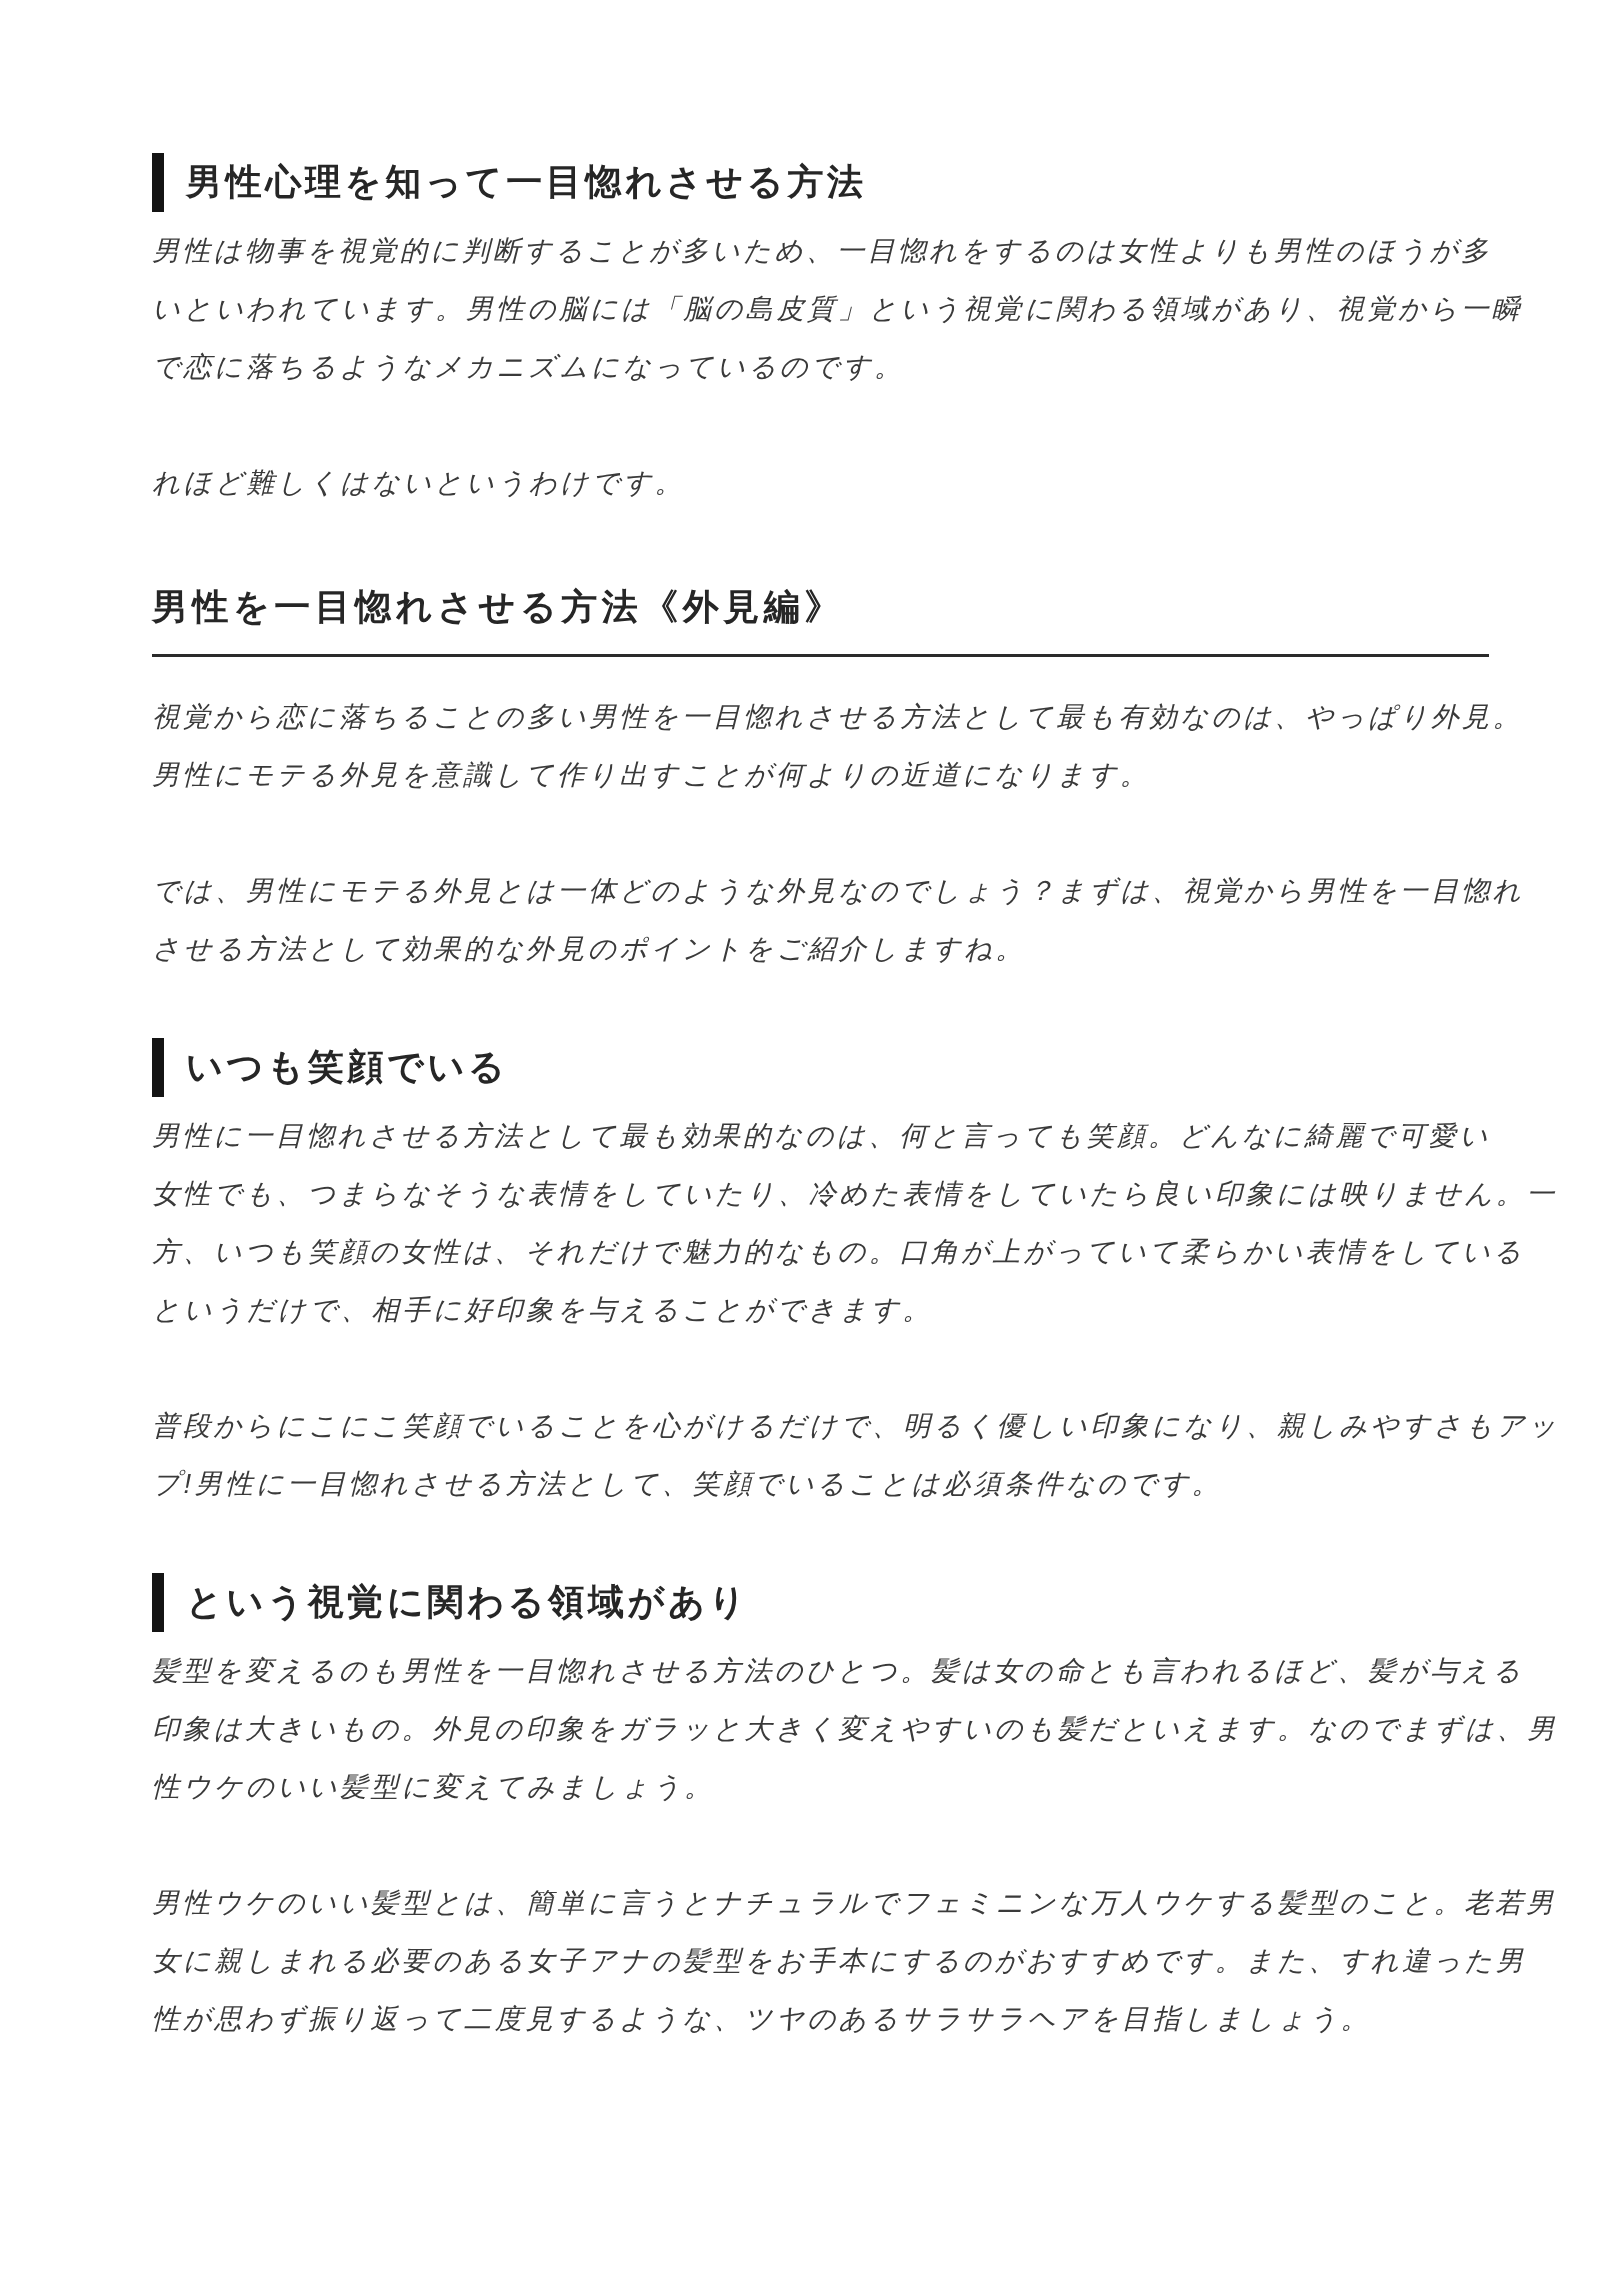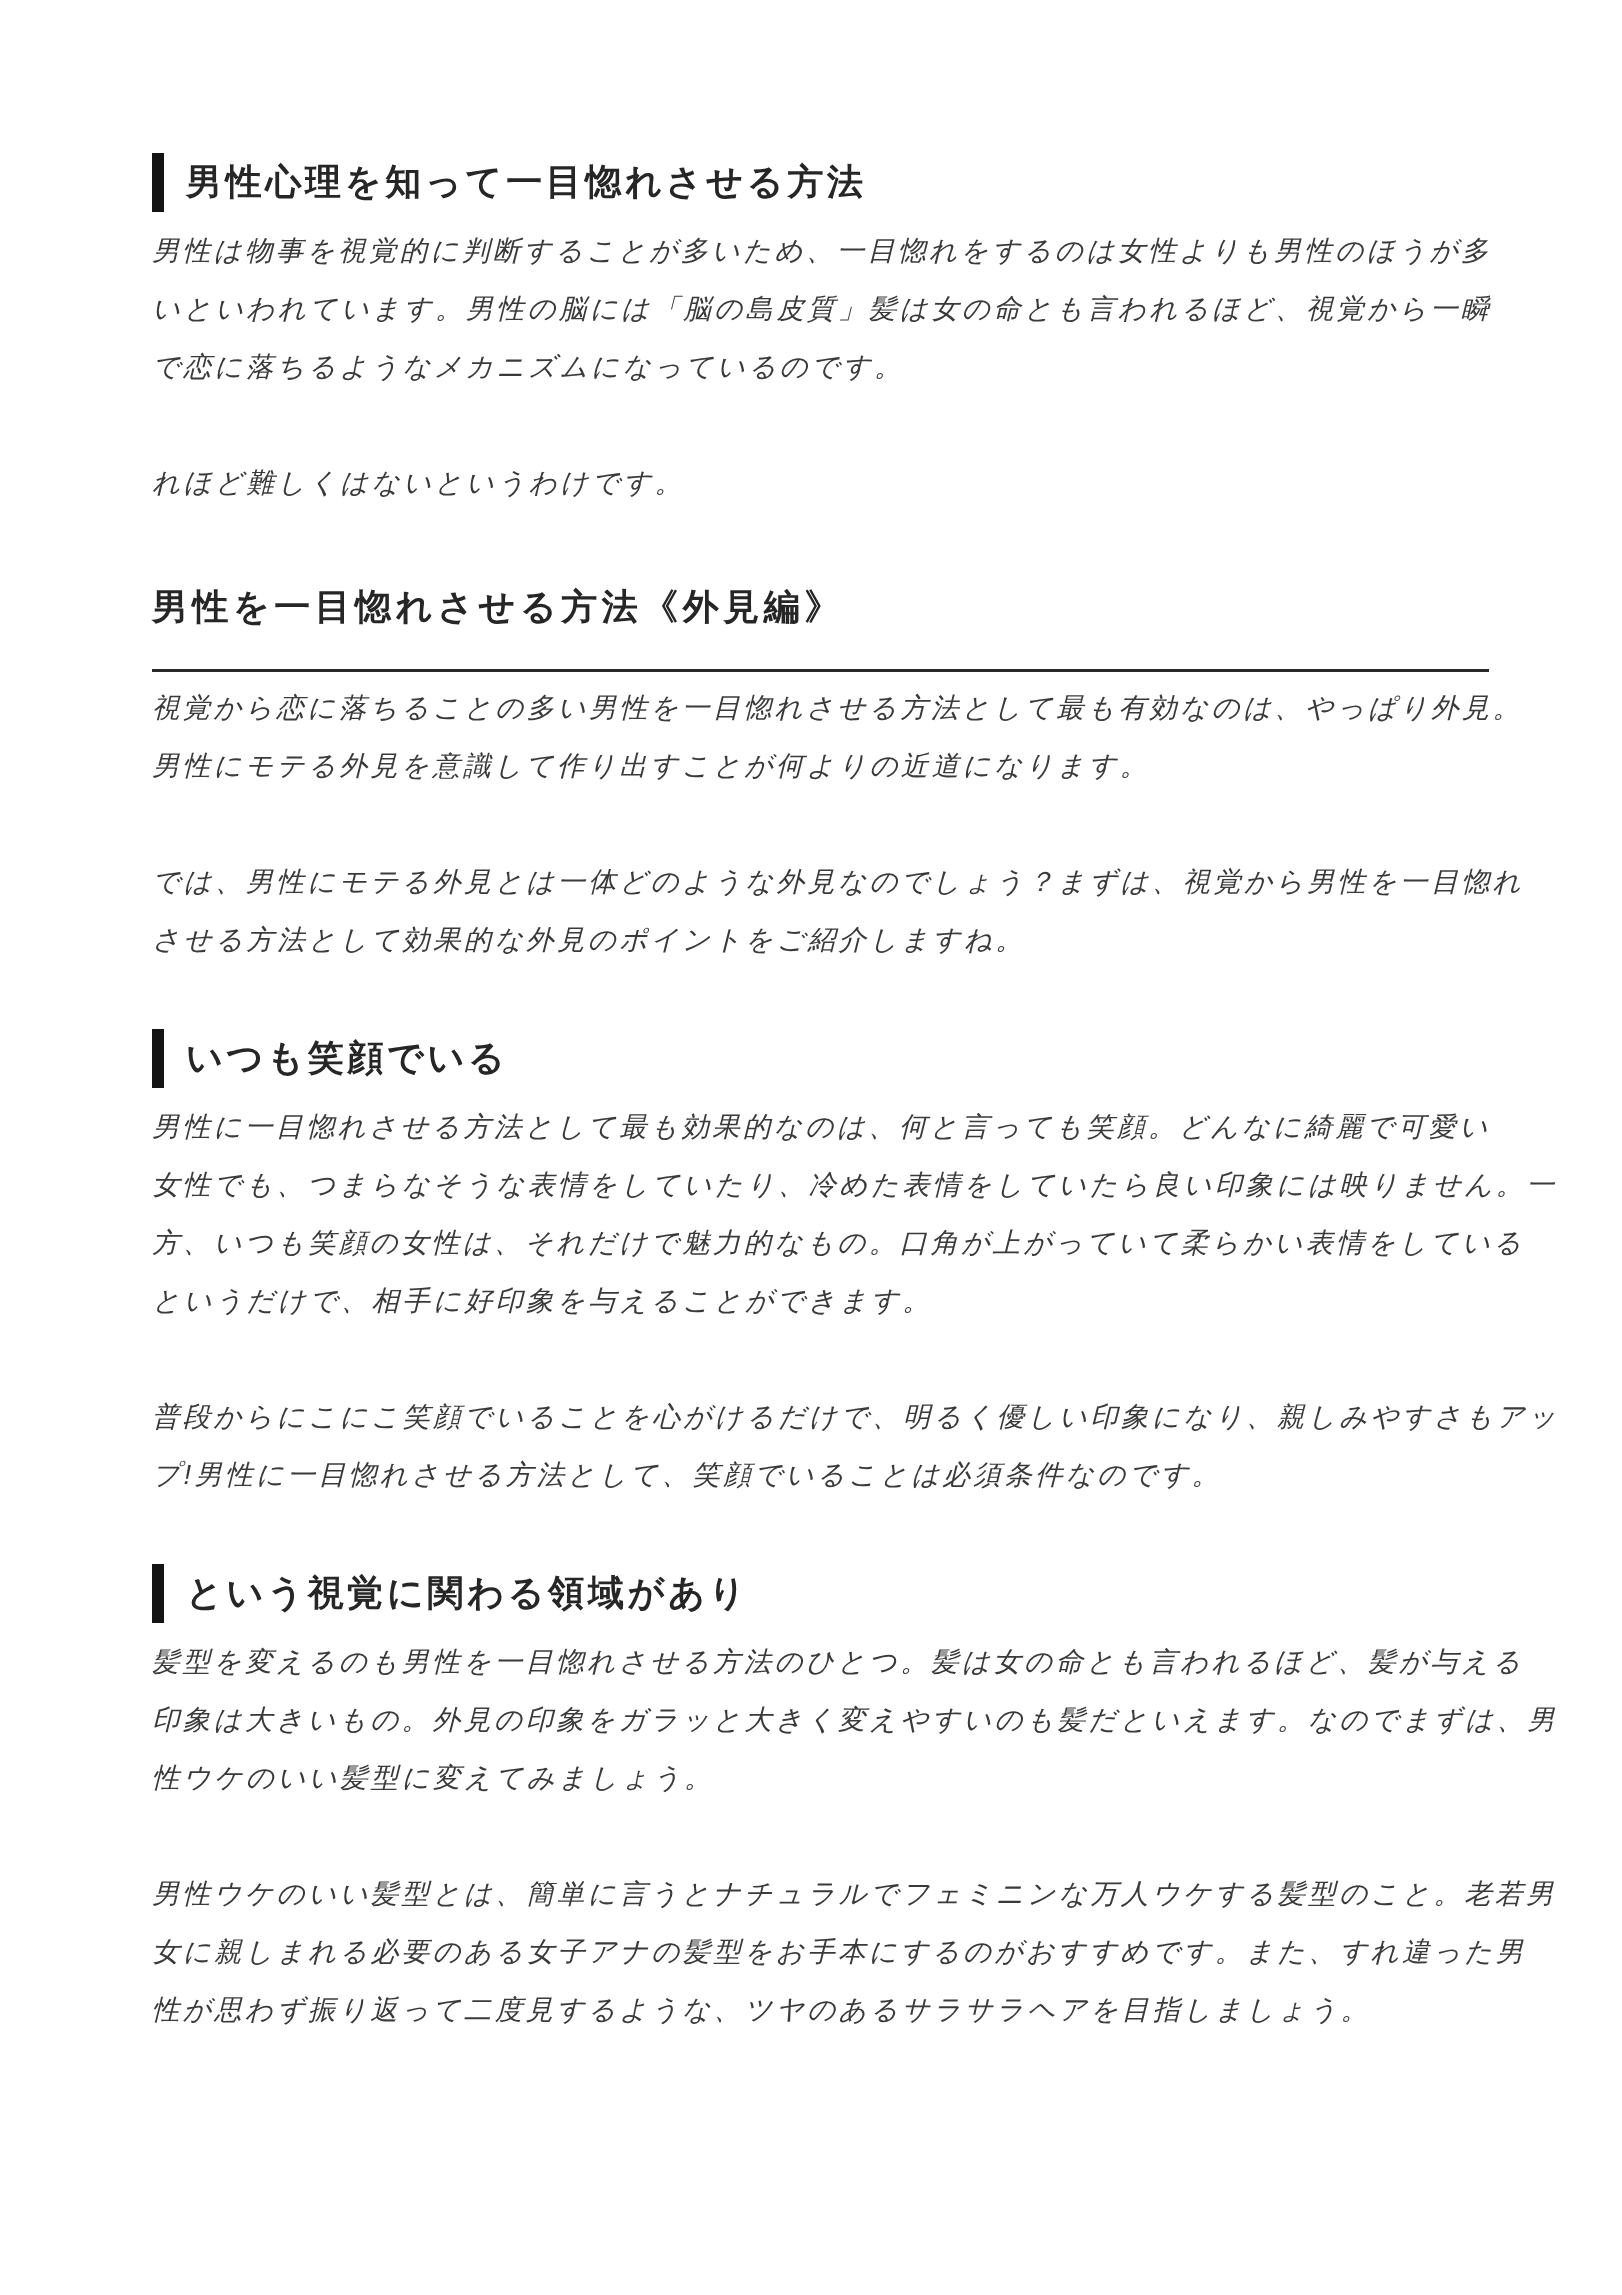--- a/index.html
+++ b/index.html
@@ -41,22 +41,22 @@
   }
   .bar-heading .htxt {
     font-size: 36px;
     font-weight: 700;
     letter-spacing: 3.7px;
     color: var(--heading, #262626);
     white-space: nowrap;
   }
   
   .rule-heading {
-    margin: 74px 0 7px 0;
-    padding-bottom: 41px;
+    margin: 74px 0 31px 0;
+    padding-bottom: 26px;
     border-bottom: 3.7px solid var(--rule, #2a2a2a);
     font-size: 36px;
     font-weight: 700;
     letter-spacing: 4.5px;
     line-height: 42px;
     color: var(--heading, #262626);
     white-space: nowrap;
   }
   
   .para {
@@ -77,21 +77,21 @@
 
 <div class="page">
   <div class="content">
 
     <div class="bar-heading">
       <span class="accent-bar"></span>
       <span class="htxt">男性心理を知って一目惚れさせる方法</span>
     </div>
     <div class="para">
       <div class="line">男性は物事を視覚的に判断することが多いため、一目惚れをするのは女性よりも男性のほうが多</div>
-      <div class="line">いといわれています。男性の脳には「脳の島皮質」髪は女の命とも言われるほど、視覚から一瞬</div>
+      <div class="line">いといわれています。男性の脳には「脳の島皮質」という視覚に関わる領域があり、視覚から一瞬</div>
       <div class="line">で恋に落ちるようなメカニズムになっているのです。</div>
     </div>
     <div class="para">
       <div class="line">れほど難しくはないというわけです。</div>
     </div>
 
     <div class="rule-heading">男性を一目惚れさせる方法《外見編》</div>
     <div class="para">
       <div class="line">視覚から恋に落ちることの多い男性を一目惚れさせる方法として最も有効なのは、やっぱり外見。</div>
       <div class="line">男性にモテる外見を意識して作り出すことが何よりの近道になります。</div>

